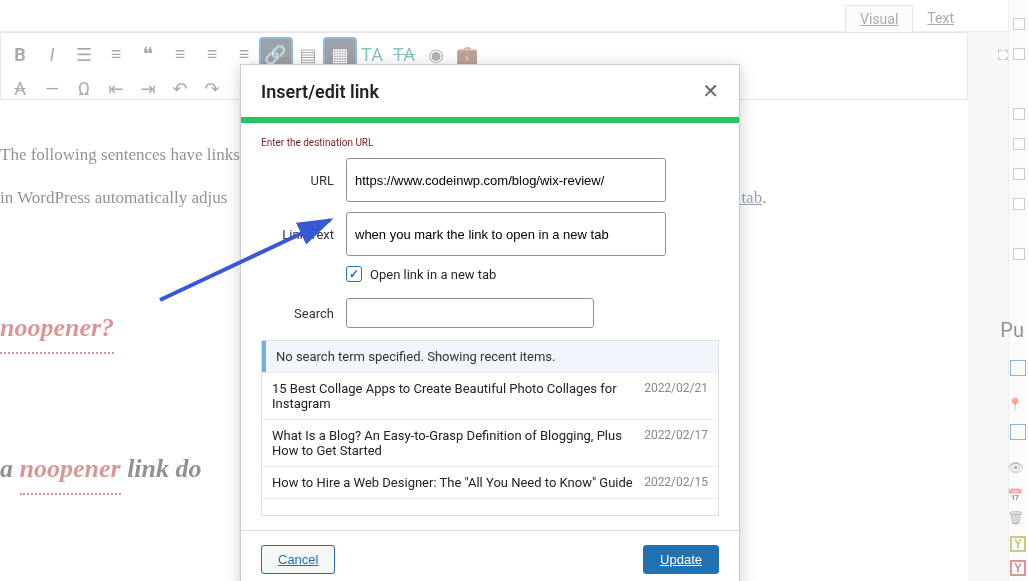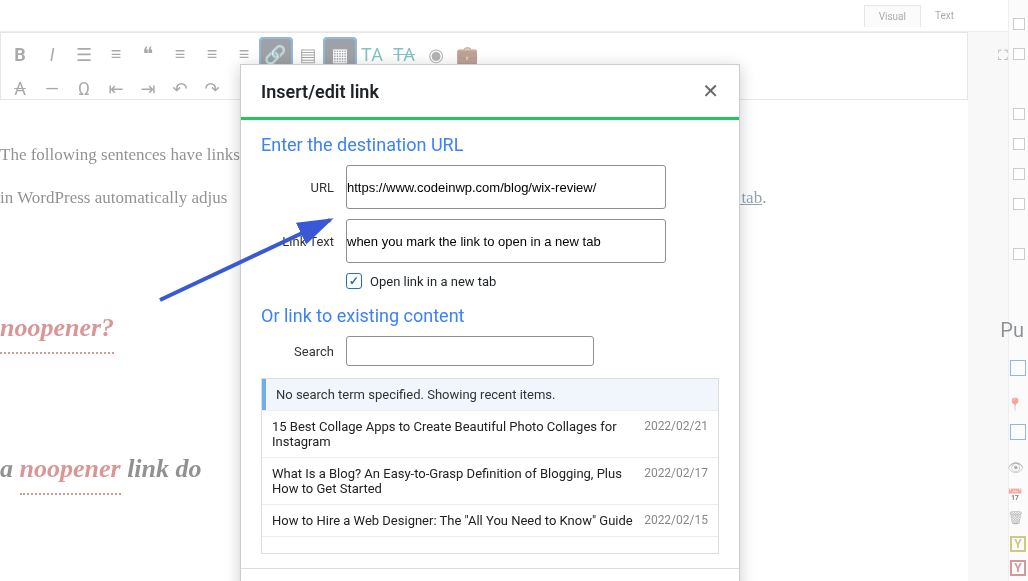--- a/index.html
+++ b/index.html
@@ -1,20 +1,20 @@
 <!DOCTYPE html>
 <html><head>
 <meta charset="utf-8">
 <style>
 * { box-sizing: border-box; margin: 0; padding: 0; }
 body { font-family: -apple-system, BlinkMacSystemFont, "Segoe UI", Roboto, sans-serif; font-size: 14px; background: #f0f0f1; color: #1d2327; overflow: hidden; width: 1028px; height: 581px; position: relative; }
 
 .toolbar-bg { position: absolute; top: 0; left: 0; right: 0; height: 32px; background: #fff; border-bottom: 1px solid #ddd; }
 .tabs { position: absolute; right: 60px; top: 5px; display: flex; }
-.tab { padding: 5px 14px; font-size: 10px; color: #555; cursor: pointer; }
+.tab { padding: 5px 14px; font-size: 14px; color: #555; cursor: pointer; text-decoration: underline; }
 .tab.active { background: #f6f7f7; border: 1px solid #ccc; border-bottom: none; }
 
 .editor-toolbar { position: absolute; top: 32px; left: 0; right: 60px; height: 68px; background: #fff; border: 1px solid #ccc; padding: 6px 4px; display: flex; flex-wrap: wrap; gap: 2px; align-items: center; }
 .tb-btn { width: 30px; height: 30px; display: flex; align-items: center; justify-content: center; color: #555; cursor: pointer; border-radius: 2px; font-size: 18px; }
 .tb-btn.active { background: #3c434a; color: #fff; outline: 2px solid #2271b1; }
 .tb-btn.blockquote { font-size: 20px; }
 .tb-break { width: 100%; height: 0; }
 .expand-btn { position: absolute; top: 40px; right: 10px; width: 30px; height: 30px; display: flex; align-items: center; justify-content: center; color: #555; }
 
 .content-area { position: absolute; top: 100px; left: 0; right: 60px; bottom: 0; background: #fff; padding: 40px 0 20px 0; font-family: Georgia, serif; font-size: 17px; line-height: 1.8; color: #222; }
@@ -26,28 +26,28 @@
 
 .sidebar { position: absolute; right: 0; top: 0; width: 20px; height: 100%; background: #f6f7f7; border-left: 1px solid #ddd; }
 .sidebar-box { width: 12px; height: 12px; border: 1px solid #999; margin: 18px auto 0; background: #fff; }
 .pu-label { position: absolute; right: 4px; top: 318px; font-weight: normal; font-size: 20px; }
 .side-btn { position: absolute; right: 2px; width: 16px; height: 16px; border: 1px solid #2271b1; color: #2271b1; font-size: 10px; display: flex; align-items: center; justify-content: center; }
 .side-icon { position: absolute; right: 4px; font-size: 13px; color: #666; }
 .ybox { position: absolute; right: 2px; width: 16px; height: 16px; border: 2px solid; display: flex; align-items: center; justify-content: center; font-weight: bold; font-size: 12px; }
 
 .overlay { position: absolute; inset: 0; background: rgba(255,255,255,0.5); }
 .modal { position: absolute; left: 240px; top: 64px; width: 500px; background: #fff; border: 1px solid #ccc; box-shadow: 0 3px 15px rgba(0,0,0,0.2); }
-.modal-header { padding: 14px 20px; border-bottom: 3px solid #22c55e; display: flex; justify-content: space-between; align-items: center; }
+.modal-header { padding: 14px 20px; border-bottom: 6px solid #22c55e; display: flex; justify-content: space-between; align-items: center; }
 .modal-title { font-size: 18px; font-weight: 600; }
 .close-x { font-size: 20px; color: #666; cursor: pointer; }
 .modal-body { padding: 14px 20px; }
-.section-label { color: #3b82f6; font-size: 18px; margin-bottom: 10px; }
+.section-label { color: #7f1d1d; font-size: 10px; margin-bottom: 10px; }
 .form-row { display: flex; align-items: center; margin-bottom: 10px; }
 .form-label { width: 85px; text-align: right; padding-right: 12px; font-size: 13px; color: #333; }
-.form-input { flex: 1; max-width: 320px; height: 44px; border: 1px solid #8c8f94; border-radius: 3px; padding: 0 0; font-size: 13px; background: #fff; }
+.form-input { flex: 1; max-width: 320px; height: 44px; border: 1px solid #8c8f94; border-radius: 3px; padding: 0 8px; font-size: 13px; background: #fff; }
 .chk-row { padding-left: 85px; display: flex; align-items: center; gap: 8px; margin-bottom: 16px; }
 .chk { width: 16px; height: 16px; border: 1.5px solid #2271b1; border-radius: 3px; display: flex; align-items: center; justify-content: center; color: #2271b1; font-size: 12px; font-weight: bold; }
 .chk-label { font-size: 13px; }
 .search-row { display: flex; align-items: center; margin-bottom: 12px; }
 .search-input { width: 248px; height: 30px; border: 1px solid #8c8f94; border-radius: 3px; padding: 0 8px; }
 .results { border: 1px solid #ddd; max-height: 180px; overflow-y: scroll; }
 .result-notice { padding: 8px 10px; background: #f0f6fc; border-left: 4px solid #72aee6; font-size: 13px; color: #333; }
 .result-item { padding: 8px 10px; border-top: 1px solid #eee; display: flex; justify-content: space-between; gap: 4px; font-size: 13px; cursor: pointer; }
 .result-title { flex: 1; color: #222; }
 .result-date { color: #888; font-size: 12px; white-space: nowrap; }
@@ -145,21 +145,20 @@
       <input class="form-input" value="https://www.codeinwp.com/blog/wix-review/" style="">
     </div>
     <div class="form-row">
       <div class="form-label">Link Text</div>
       <input class="form-input" value="when you mark the link to open in a new tab" style="">
     </div>
     <div class="chk-row">
       <div class="chk">✓</div>
       <div class="chk-label">Open link in a new tab</div>
     </div>
-    <div class="section-label">Or link to existing content</div>
     <div class="search-row">
       <div class="form-label">Search</div>
       <input class="search-input" style="">
     </div>
     <div class="results">
       <div class="result-notice">No search term specified. Showing recent items.</div>
       <div class="result-item">
         <div class="result-title">15 Best Collage Apps to Create Beautiful Photo Collages for Instagram</div>
         <div class="result-date">2022/02/21</div>
       </div>

